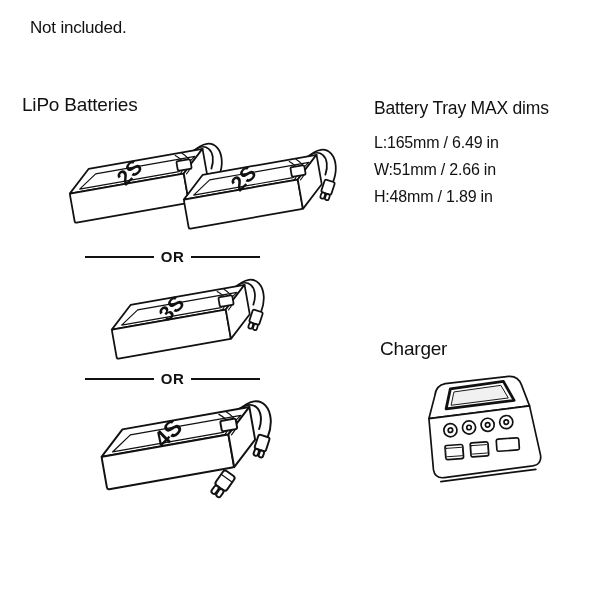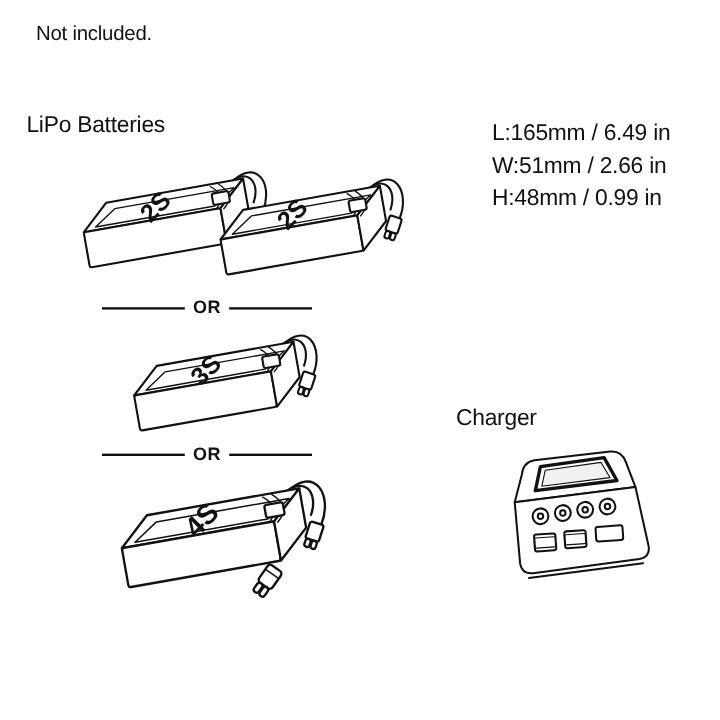--- a/index.html
+++ b/index.html
@@ -6,21 +6,21 @@
   html,body { width:600px; height:600px; background:#ffffff; }
   body { font-family:"Liberation Sans", sans-serif; color:#111; }
   .page { position:relative; width:600px; height:532px; background:#fff; overflow:hidden; }
   .abs { position:absolute; }
 
   .header { left:30px; top:14px; font-size:17px; line-height:28px; letter-spacing:-0.2px; }
   .lipo-title { left:22px; top:94px; font-size:19px; letter-spacing:-0.2px; }
 
   .tray { left:374px; top:98px; }
   .tray-title { font-size:17.5px; margin-bottom:10px; letter-spacing:-0.2px; }
-  .tray-line { font-size:19px; line-height:27px; letter-spacing:-0.2px;margin-left:36px; }
+  .tray-line { font-size:16px; line-height:27px; letter-spacing:-0.2px; }
 
   .charger-title { left:380px; top:338px; font-size:19px; letter-spacing:-0.2px; }
 
   .or-row { display:flex; align-items:center; width:175px; }
   .or-line { flex:1; border-top:2px solid #111; }
   .or-text { padding:0 7px; font-weight:bold; font-size:15px; letter-spacing:0.5px; }
 
   svg { display:block; }
   svg text { font-family:"Liberation Sans", sans-serif; }
 </style>
@@ -96,23 +96,24 @@
 
     <g transform="translate(152,92) rotate(35)" fill="#fff" stroke="#111" stroke-width="2" stroke-linejoin="round">
       <rect x="-7" y="-3" width="14" height="18" rx="3"></rect>
       <line x1="-7" y1="3" x2="7" y2="3" stroke-width="1.3"></line>
       <rect x="-5.5" y="15" width="5" height="9" rx="2.4"></rect>
       <rect x="0.5" y="15" width="5" height="9" rx="2.4"></rect>
     </g>
   </svg>
 
   <div class="abs tray">
+    <div class="tray-title">Battery Tray MAX dims</div>
     <div class="tray-line">L:165mm / 6.49 in</div>
     <div class="tray-line">W:51mm / 2.66 in</div>
-    <div class="tray-line">H:48mm / 0.99 in</div>
+    <div class="tray-line">H:48mm / 1.89 in</div>
   </div>
 
   <div class="abs charger-title">Charger</div>
 
   <svg class="abs" style="left:402px; top:368px;" width="150" height="132" viewBox="0 0 160 140">
     <g transform="rotate(-4 80 70)" fill="#ffffff" stroke="#111" stroke-width="1.8" stroke-linejoin="round" stroke-linecap="round">
 
       <path d="M38,26 Q40,15 50,14 L118,11 Q128,11 131,21 L138,44 L30,50 Z"></path>
 
       <path d="M55,20 L112,16 L122,37 L49,41 Z" stroke-width="3"></path>

